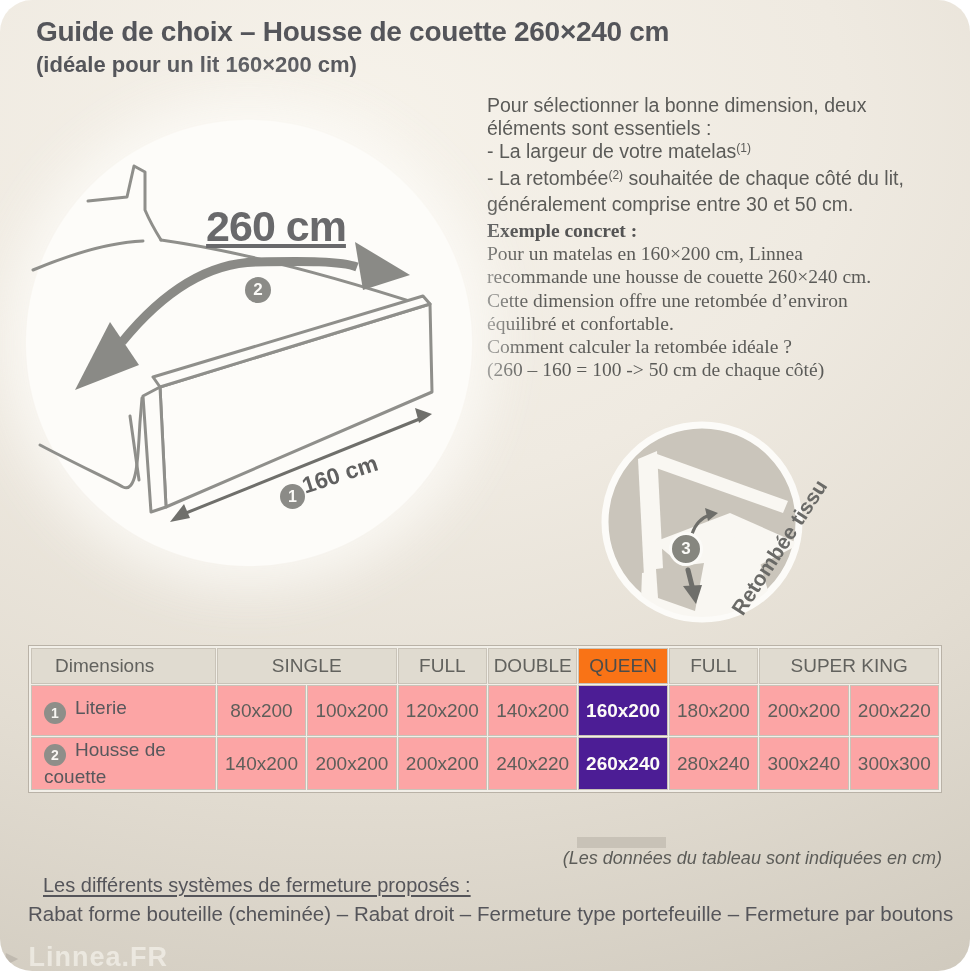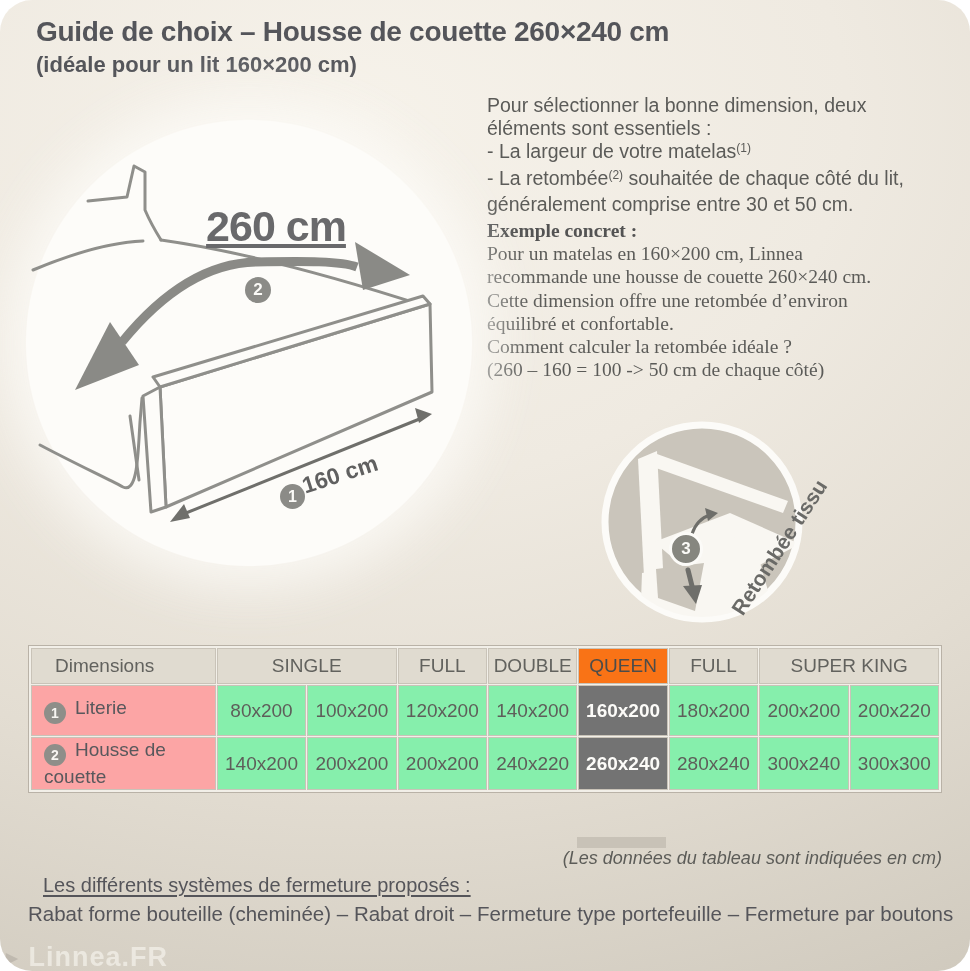--- a/index.html
+++ b/index.html
@@ -32,24 +32,24 @@
   .b3{left:71px;top:114px;width:28px;height:28px;font-size:17px;border:3px solid #fcfbf8;background:#86867f;}
   .drop-label{position:absolute;left:737px;top:601px;font-size:21px;font-weight:700;color:#6a6a67;
     white-space:nowrap;transform:rotate(-57deg);transform-origin:0 50%;}
   
   .size-table{position:absolute;left:28px;top:645px;width:914px;border-collapse:separate;border-spacing:3px;
     background:#f2efe8;border:1px solid #b9b2a7;table-layout:fixed;}
   .size-table th{height:32px;background:#e0dbd0;font-weight:400;font-size:19px;color:#62625e;
     box-shadow:0 0 0 1px #c9c3b8;}
   .size-table th.first{text-align:left;padding-left:23px;}
   .size-table th.hl{background:#f97316;color:#4c4c4a;font-weight:400;}
-  .size-table td{height:47px;background:#86efac;font-size:19px;color:#5e5e5a;text-align:center;
+  .size-table td{height:47px;background:#fca5a5;font-size:19px;color:#5e5e5a;text-align:center;
     box-shadow:0 0 0 1px #c9c3b8;}
   .size-table td.lbl{background:#fca5a5;text-align:left;padding-left:12px;color:#58585c;}
-  .size-table td.hl{background:#737373;color:#fcfbf8;font-weight:700;}
+  .size-table td.hl{background:#4c1d95;color:#fcfbf8;font-weight:700;}
   .tbadge{display:inline-flex;width:22px;height:22px;border-radius:50%;background:#8e8e89;color:#f7f6f2;
     font-size:14px;font-weight:700;align-items:center;justify-content:center;margin-right:9px;vertical-align:-4px;}
   .queen-ext{position:absolute;left:577px;top:837px;width:89px;height:11px;background:#c8c2b7;}
   .table-note{position:absolute;right:28px;top:848px;font-size:18px;font-style:italic;color:#5c5c58;}
   .closures-h{position:absolute;left:43px;top:874px;font-size:20px;color:#55555a;
     text-decoration:underline;text-underline-offset:3px;}
   .closures-l{position:absolute;left:28px;top:902px;font-size:20.5px;color:#55555a;white-space:nowrap;}
   .watermark{position:absolute;left:6px;top:942px;display:flex;align-items:center;gap:10px;
     font-size:27px;font-weight:700;color:rgba(253,251,245,.55);letter-spacing:1px;}
   .wm-tri{font-size:15px;color:rgba(180,174,164,.65);}

